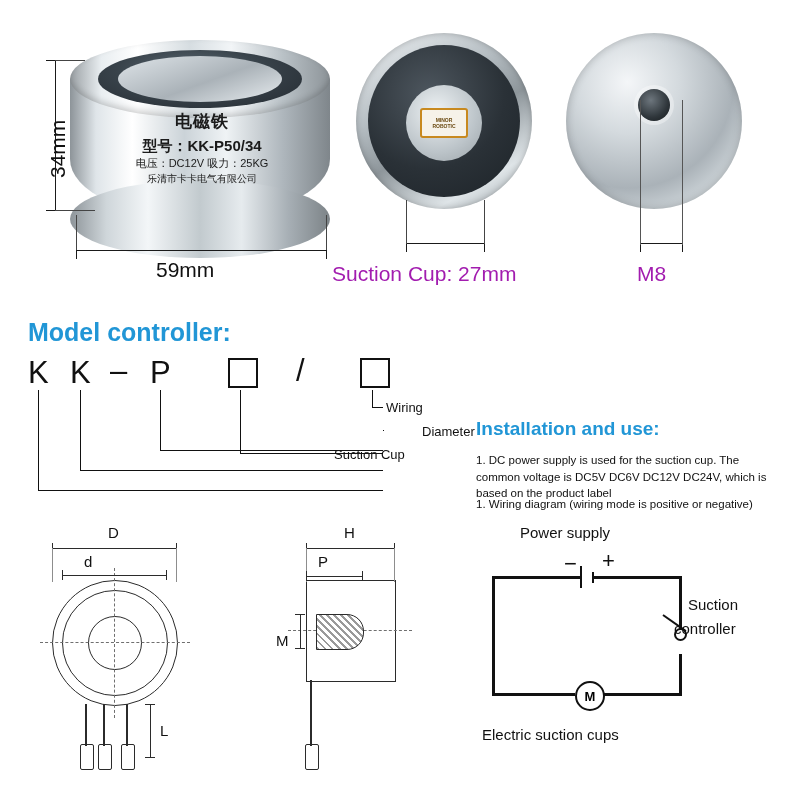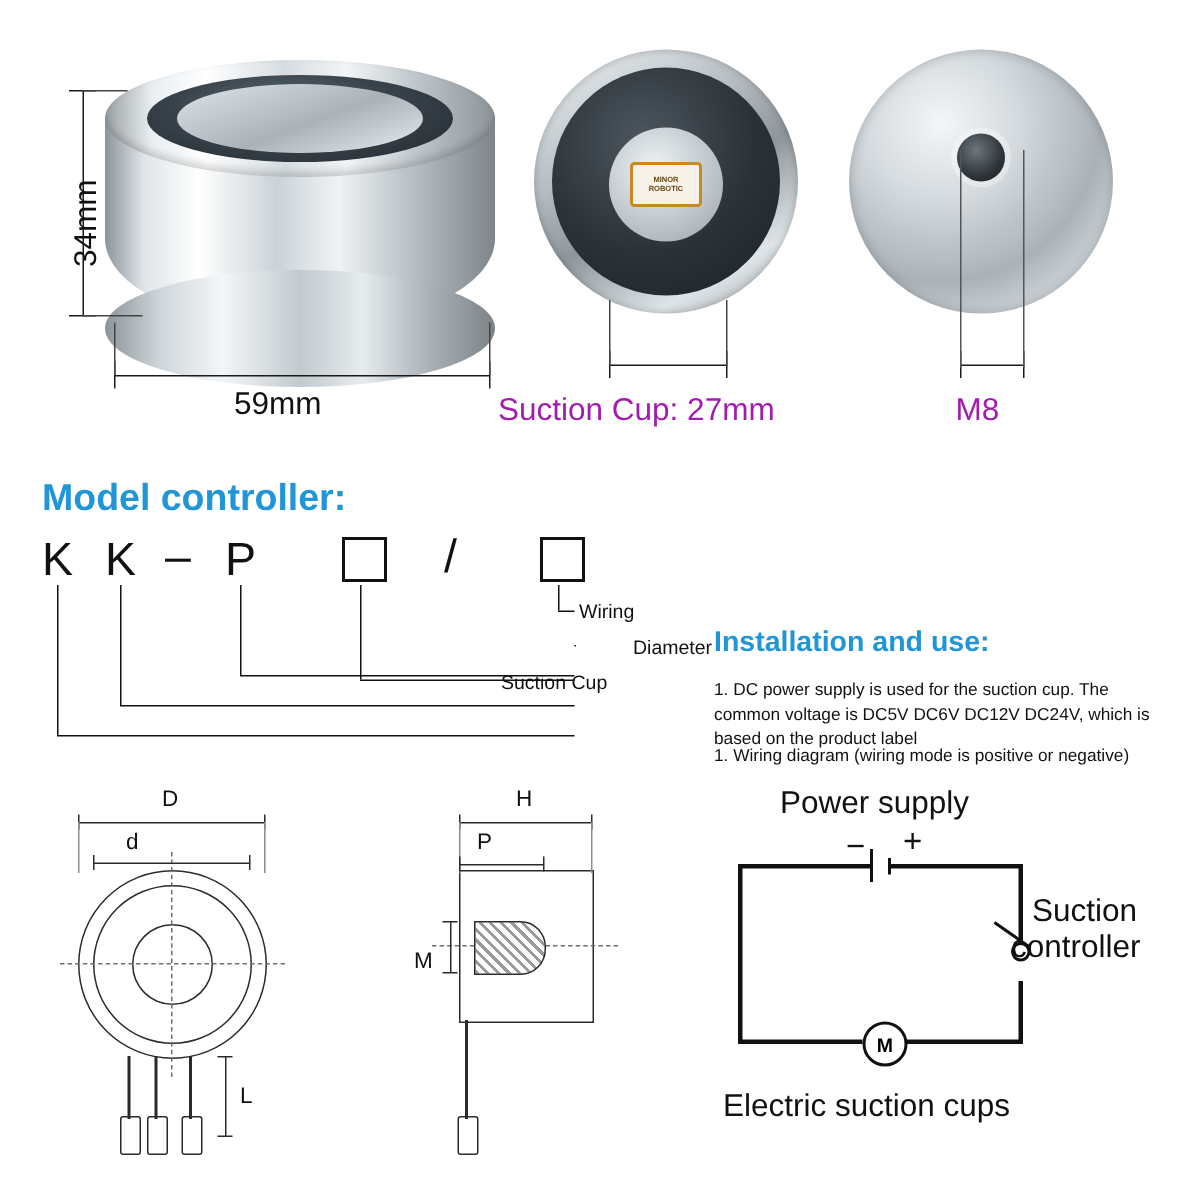--- a/index.html
+++ b/index.html
@@ -86,21 +86,21 @@
 
   
   .sec-title{position:absolute;color:#2196d6;font-size:25px;font-weight:bold;}
   .md-char{position:absolute;font-size:31px;color:#111;}
   .md-box{position:absolute;border:2px solid #111;width:26px;height:26px;}
   .leader{position:absolute;background:#111;}
   .leader-lbl{position:absolute;font-size:13px;color:#111;}
 
   
   .inst-num{position:absolute;font-size:11.5px;color:#111;line-height:1.45;}
-  .sch-txt-b{position:absolute;font-size:21px;color:#111;}
+  .sch-txt-b{position:absolute;font-size:15px;color:#111;}
 
   
   .dw-line{position:absolute;background:#2b2b2b;}
   .dw-thin{position:absolute;background:#8d8d8d;}
   .dw-txt{position:absolute;font-size:15px;color:#111;}
   .circ{position:absolute;border:1.5px solid #2b2b2b;border-radius:50%;}
   .rect{position:absolute;border:1.5px solid #2b2b2b;}
   .dash{position:absolute;border-top:1px dashed #6f6f6f;}
   .dashv{position:absolute;border-left:1px dashed #6f6f6f;}
 
@@ -113,20 +113,28 @@
 </style>
 </head>
 <body>
 
 <div class="cyl-wrap">
   <div class="cyl-body"></div>
   <div class="cyl-bot"></div>
   <div class="cyl-top">
     <div class="cyl-top-inner"></div>
     <div class="cyl-top-inner2"></div>
+  </div>
+  <div class="label-box">
+    <div class="label-title">电磁铁</div>
+    <div class="label-model">
+      <span>型号：</span><span>KK-P50/34</span>
+    </div>
+    <div class="label-small">电压：DC12V 吸力：25KG</div>
+    <div class="label-foot">乐清市卡卡电气有限公司</div>
   </div>
 </div>
 
 <div class="disc2">
   <div class="disc2-in"></div>
   <div class="disc2-core">
     <div class="disc2-core-lbl">
       <span>MINOR</span>
       <span>ROBOTIC</span>
     </div>

